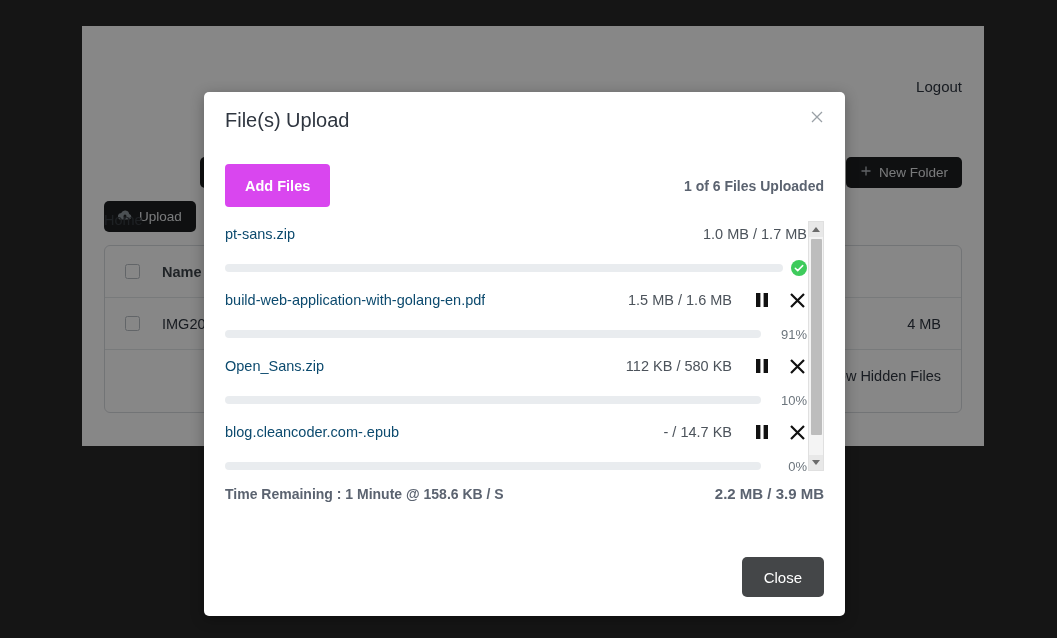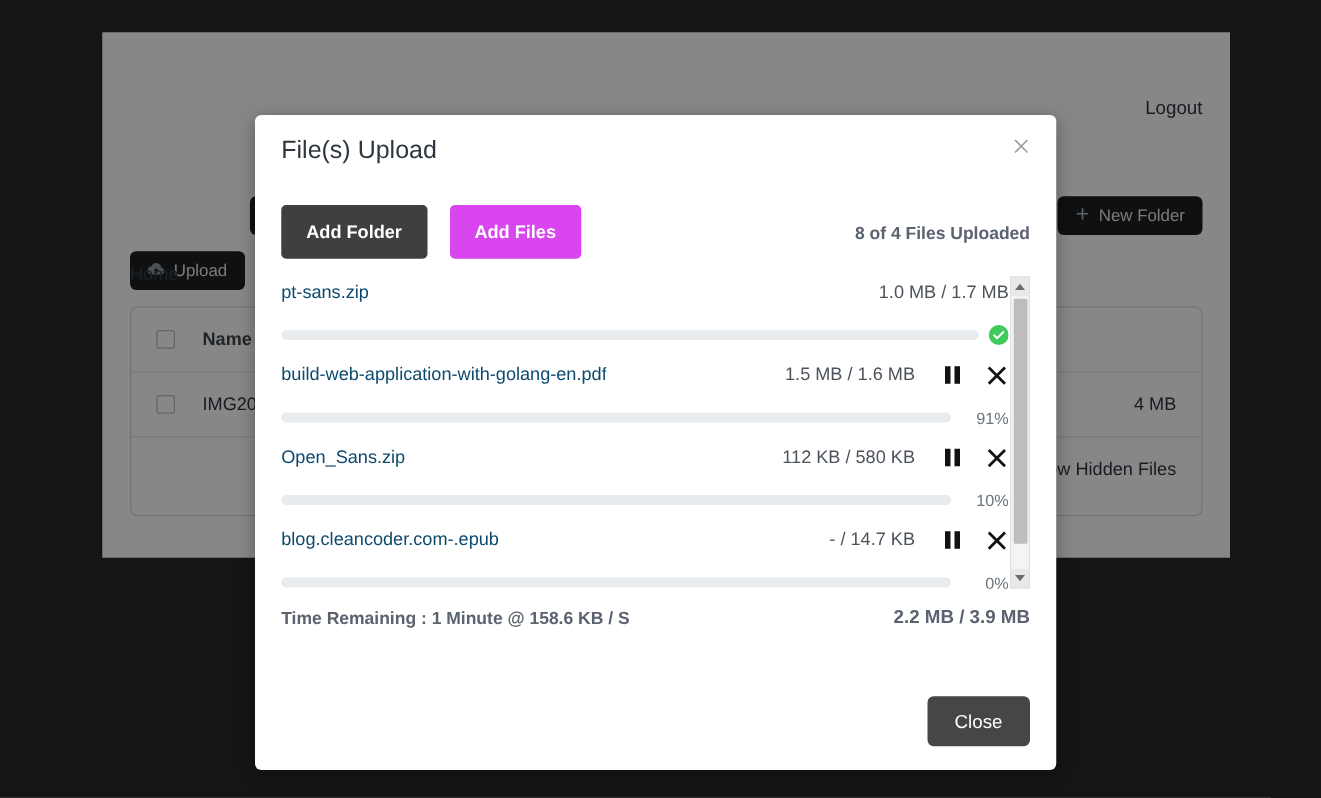--- a/index.html
+++ b/index.html
@@ -292,23 +292,22 @@
     <button id="modal-close">
       <svg width="20" height="20" viewBox="0 0 20 20" aria-hidden="true">
         <path stroke="currentColor" stroke-width="1.3" d="M5 5l10 10M15 5L5 15"></path>
       </svg>
     </button>
   </div>
 
   <div id="modal-body">
 
     <div class="action-row">
-      <button class="modal-btn" id="btn-add-folder">Add Folder</button>
       <button class="modal-btn" id="btn-add-files">Add Files</button>
-      <span id="files-uploaded">8 of 4 Files Uploaded</span>
+      <span id="files-uploaded">1 of 6 Files Uploaded</span>
     </div>
 
     <div id="file-list-wrap">
       <div id="file-list">
 
         <div class="file-item">
           <div class="fi-top">
             <span class="fi-name">pt-sans.zip</span>
             <span class="fi-size">1.0 MB / 1.7 MB</span>
           </div>

